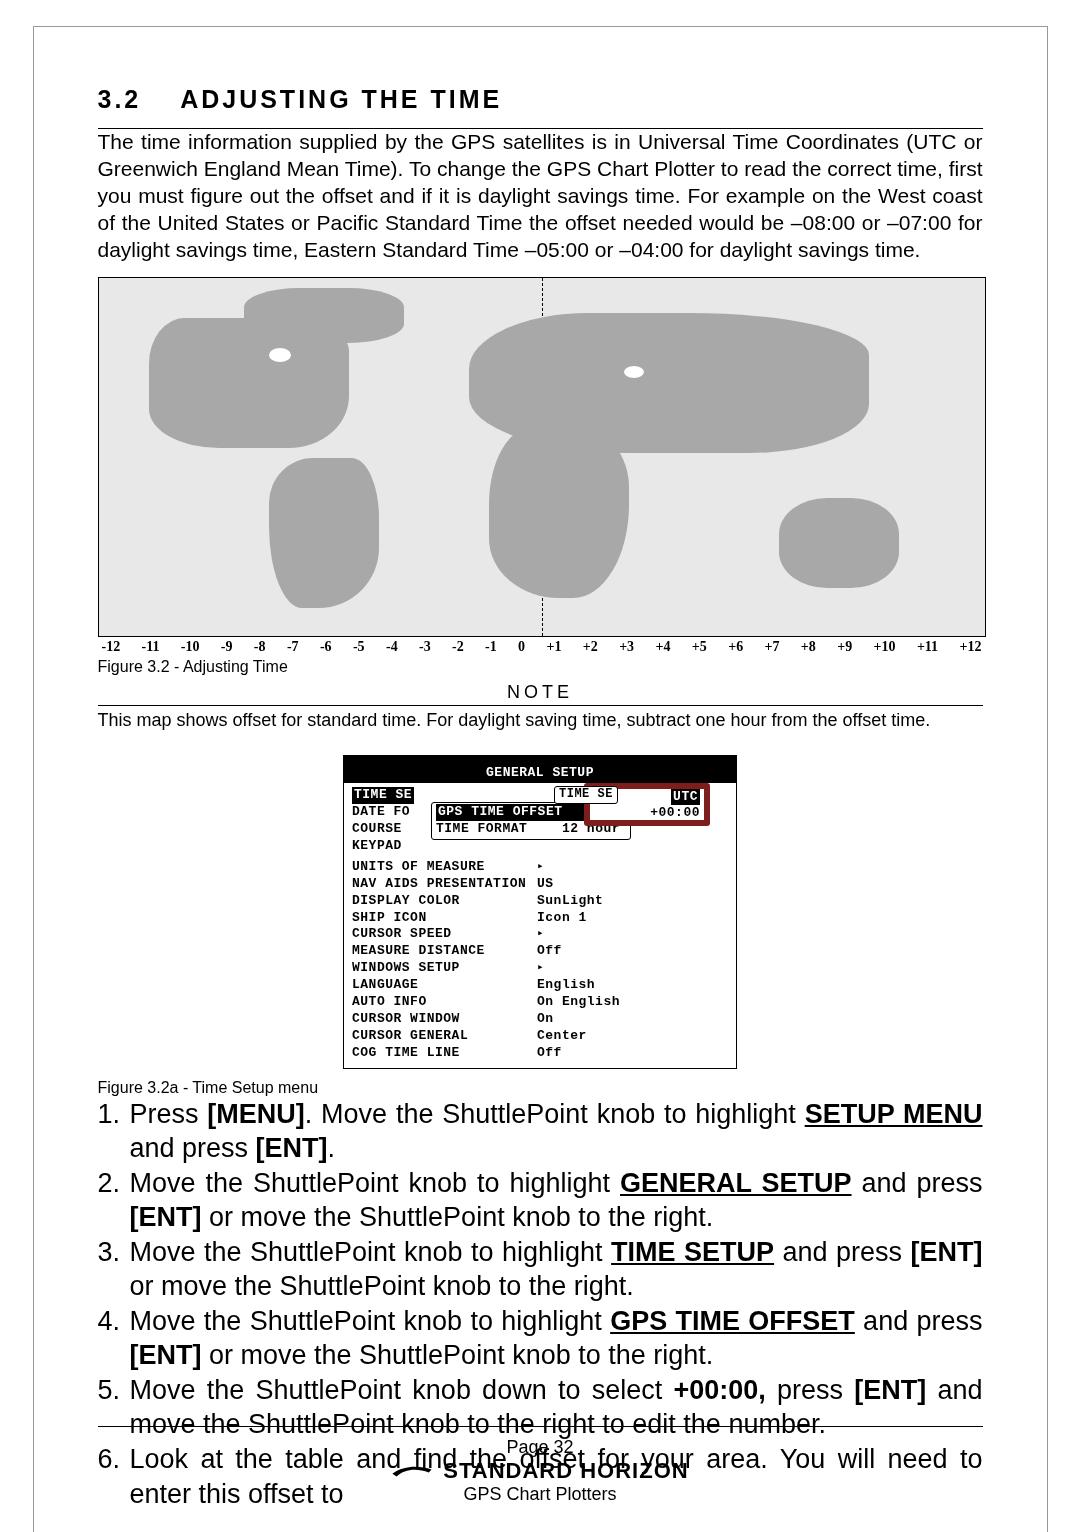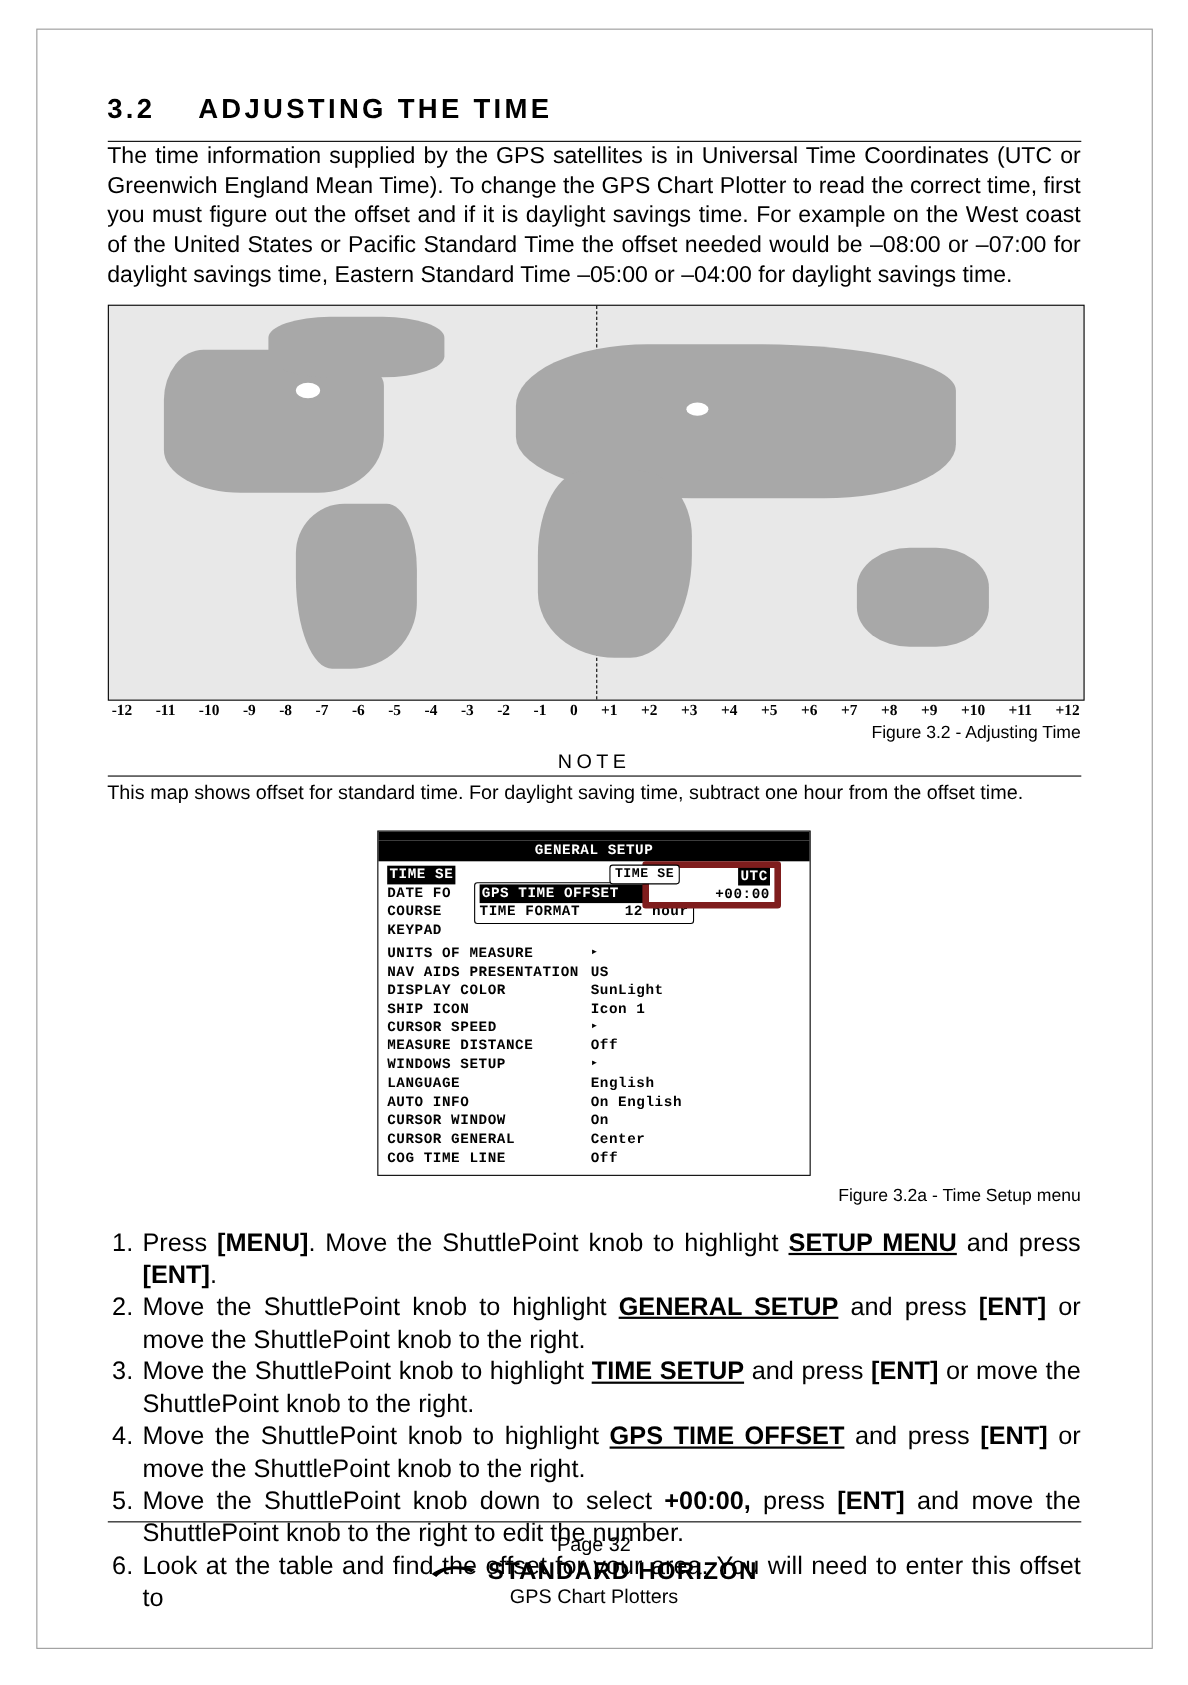--- a/index.html
+++ b/index.html
@@ -54,21 +54,21 @@
   .map-axis {
     font-family: Georgia, 'Times New Roman', serif;
     font-size: 14px;
     font-weight: bold;
     display:flex;
     justify-content: space-between;
     width: 888px;
     padding: 2px 4px 0 4px;
   }
   .fig-caption {
-    text-align: right;
+    text-align: left;
     font-size: 16px;
     margin-top: 3px;
   }
   .note-label {
     text-align: center;
     font-size: 18px;
     letter-spacing: 4px;
     margin-top: 6px;
   }
   .note-rule { border:0; border-top:1px solid #000; margin-top:2px; }
@@ -145,22 +145,21 @@
   }
   .popup-hl {
     background:#000;
     color:#fff;
     padding:0 2px;
     display:inline-block;
   }
 
   
   .steps {
-    margin-top: 18px;
-    font-size: 23px;
+    font-size: 27px;
     line-height: 1.28;
     padding-left: 30px;
   }
   .steps li {
     text-align: justify;
     margin-bottom: 0px;
     padding-left: 2px;
   }
   .b { font-weight:bold; }
   .bu { font-weight:bold; text-decoration:underline; }
@@ -252,21 +251,21 @@
       <div>DATE FO</div>
       <div>COURSE</div>
       <div>KEYPAD</div>
 
       <div class="popup1">
         <div class="menu-row">
           <span class="k popup-hl">GPS TIME OFFSET</span>
         </div>
         <div class="menu-row">
           <span class="k" style="flex:0 0 120px;">TIME FORMAT</span>
-          <span class="v" style="text-align:right;">12 hour</span>
+          <span class="v" style="text-align:center;">12 hour</span>
         </div>
       </div>
 
       <div style="height:4px;"></div>
 
       <div class="menu-row">
           <span class="k">UNITS OF MEASURE</span>
           <span class="v arrow">▸</span>
         </div>
       <div class="menu-row">

